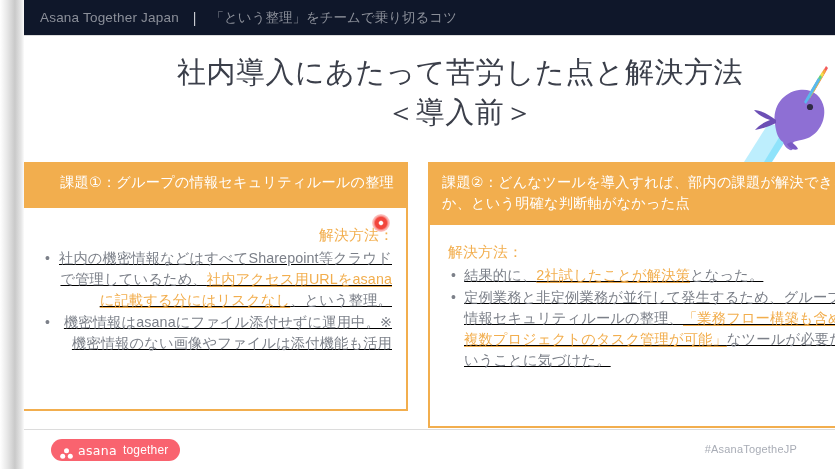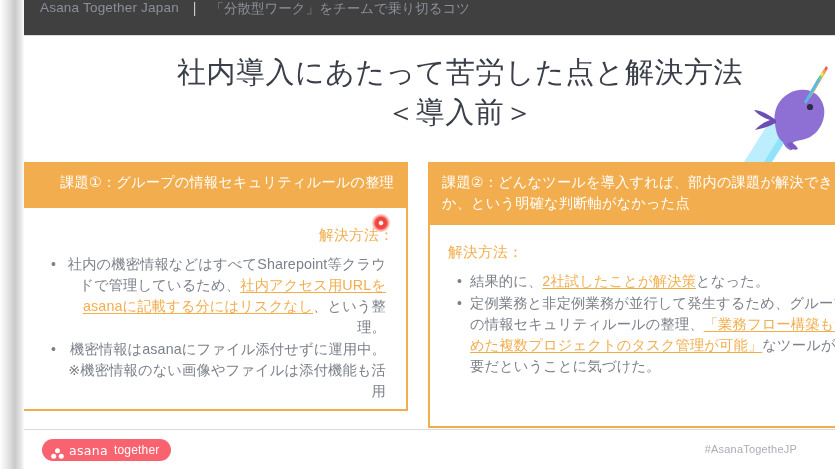--- a/index.html
+++ b/index.html
@@ -27,23 +27,24 @@
     width: 24px; height: 469px;
     background: linear-gradient(to right, #ffffff 0%, #e9e9e9 28%, #c9c9c9 62%, #e6e6e6 88%, #fbfbfb 100%);
     z-index: 5;
   }
 
   
   .topbar {
     position: absolute;
     left: 0; top: 0;
     width: 835px; height: 36px;
-    background: #404040;
+    background: #0f172a;
     border-bottom: 1px solid #dcdcdc;
     display: flex;
+    align-items: center;
     padding-left: 40px;
     z-index: 3;
   }
   .topbar-brand {
     font-size: 13.5px;
     color: #8b8f99;
     letter-spacing: .2px;
     white-space: nowrap;
   }
   .topbar-sep {
@@ -116,21 +117,21 @@
   .solution-label {
     color: #f2ae4e;
     font-size: 14.8px;
     line-height: 22px;
     margin-bottom: 2px;
     letter-spacing: .2px;
   }
 
   ul.bullets {
     list-style: none;
-    margin: 8px; padding: 0;
+    margin: 2px; padding: 0; text-decoration: underline;
   }
   ul.bullets > li {
     position: relative;
     padding-left: 14px;
     font-size: 14.3px;
     line-height: 21px;
     color: #7c8089;
     letter-spacing: .1px;
     margin-bottom: 1px;
   }
@@ -166,21 +167,21 @@
   .footer {
     position: absolute;
     left: 0; bottom: 0;
     width: 835px; height: 40px;
     background: #ffffff;
     border-top: 1px solid #dcdcdc;
     z-index: 3;
   }
   .asana-pill {
     position: absolute;
-    left: 42px; top: 9px;
+    left: 51px; top: 9px;
     height: 22px;
     background: #f9636f;
     border-radius: 11px;
     display: flex;
     align-items: center;
     padding: 0 11px 0 9px;
     gap: 5px;
   }
   .asana-dots { display: block; width: 13px; height: 11px; }
   .asana-word {
@@ -204,21 +205,21 @@
   }
 </style>
 </head>
 <body>
 
 <div id="slide">
 
   <div class="topbar">
     <span class="topbar-brand">Asana Together Japan</span>
     <span class="topbar-sep">|</span>
-    <span class="topbar-sub">「分散型ワーク」をチームで乗り切るコツ</span>
+    <span class="topbar-sub">「という整理」をチームで乗り切るコツ</span>
   </div>
 
   <div class="title-wrap">
     <div class="title-line">社内導入にあたって苦労した点と解決方法</div>
     <div class="title-line">＜導入前＞</div>
   </div>
 
   <div class="mascot">
     <svg width="92" height="104" viewBox="0 0 92 104" xmlns="http://www.w3.org/2000/svg">
 

